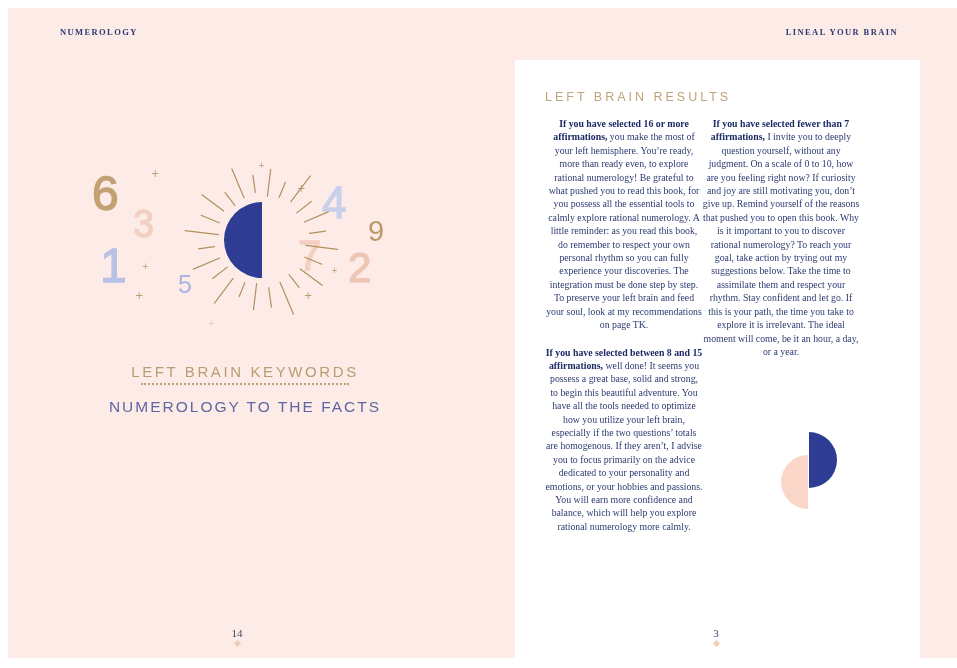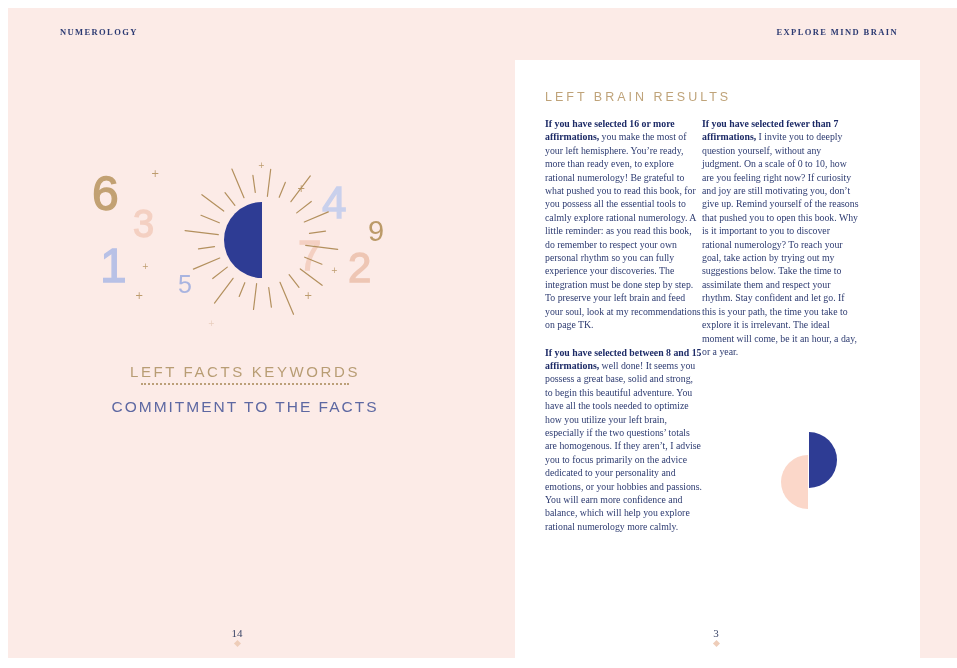--- a/index.html
+++ b/index.html
@@ -42,40 +42,40 @@
   .folio-15{left:696px;top:627px;}
   .folio-diamond{position:absolute;width:5px;height:5px;background:#eecdb9;transform:rotate(45deg);}
   .fd-14{left:235px;top:641px;}
   .fd-15{left:714px;top:641px;}
 
   
   .card{position:absolute;left:515px;top:60px;width:405px;height:660px;background:#ffffff;}
   .card-title{position:absolute;left:30px;top:30px;font-family:"Liberation Sans",sans-serif;
     color:#bfa379;font-size:12.5px;letter-spacing:3px;font-weight:500;}
   .col{position:absolute;top:57px;width:158px;font-size:9.8px;line-height:13.4px;color:#2c3a70;
-    font-family:"Liberation Serif",serif;text-align:left;}
+    font-family:"Liberation Serif",serif;text-align:center;}
   .col1{left:30px;}
   .col2{left:187px;}
   .col p{margin:0 0 14px 0;}
   .lead{font-weight:700;color:#1c2a66;}
 
   
   .half-blue{position:absolute;left:294px;top:372px;width:28px;height:56px;
     background:#2e3c94;border-radius:0 56px 56px 0;}
   .half-pink{position:absolute;left:266px;top:395px;width:27px;height:54px;
     background:#fbd7c9;border-radius:54px 0 0 54px;}
 </style>
 </head>
 <body>
 
 <div class="spread">
   <div class="pink-bg"></div>
 
   <div class="running-head head-left">NUMEROLOGY</div>
-  <div class="running-head head-right">EXPLORE MIND BRAIN</div>
+  <div class="running-head head-right">LINEAL YOUR BRAIN</div>
 
   <span class="num outline n6">6</span>
   <span class="num outline n3">3</span>
   <span class="num outline n1">1</span>
   <span class="num n5">5</span>
   <span class="num outline n4">4</span>
   <span class="num n9">9</span>
   <span class="num outline n7">7</span>
   <span class="num outline n2">2</span>
 
@@ -112,23 +112,23 @@
         <line x1="109.2" y1="47.3" x2="115.3" y2="32.4"></line>
         <line x1="120.9" y1="51.7" x2="140.3" y2="25.9"></line>
         <line x1="126.7" y1="62.9" x2="141.3" y2="51.5"></line>
         <line x1="134.3" y1="72.0" x2="158.3" y2="61.9"></line>
         <line x1="139.5" y1="83.3" x2="155.5" y2="81.1"></line>
       </g>
     <path d="M92,52 A38,38 0 0 0 92,128 Z" fill="#2e3c94"></path>
   </svg>
 
   <div class="keywords">
-    <div class="kw-title">LEFT FACTS KEYWORDS</div>
+    <div class="kw-title">LEFT BRAIN KEYWORDS</div>
     <div class="kw-rule"></div>
-    <div class="kw-item">COMMITMENT TO THE FACTS</div>
+    <div class="kw-item">NUMEROLOGY TO THE FACTS</div>
   </div>
 
   <div class="card">
     <div class="card-title">LEFT BRAIN RESULTS</div>
 
     <div class="col col1">
       <p><span class="lead">If you have selected 16 or more affirmations,</span><span> you make the most of your left hemisphere. You’re ready, more than ready even, to explore rational numerology! Be grateful to what pushed you to read this book, for you possess all the essential tools to calmly explore rational numerology. A little reminder: as you read this book, do remember to respect your own personal rhythm so you can fully experience your discoveries. The integration must be done step by step. To preserve your left brain and feed your soul, look at my recommendations on page TK.</span></p>
       <p><span class="lead">If you have selected between 8 and 15 affirmations,</span><span> well done! It seems you possess a great base, solid and strong, to begin this beautiful adventure. You have all the tools needed to optimize how you utilize your left brain, especially if the two questions’ totals are homogenous. If they aren’t, I advise you to focus primarily on the advice dedicated to your personality and emotions, or your hobbies and passions. You will earn more confidence and balance, which will help you explore rational numerology more calmly.</span></p>
     </div>
 

